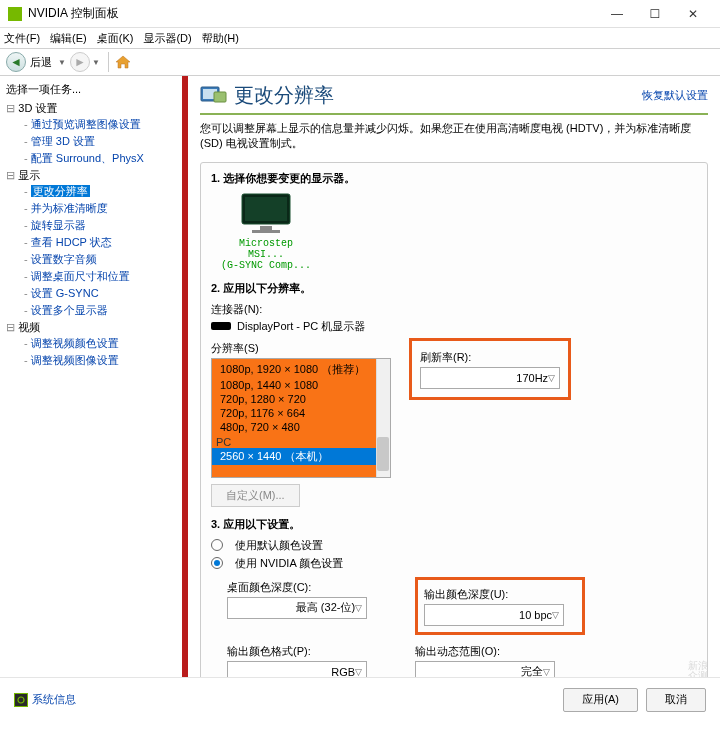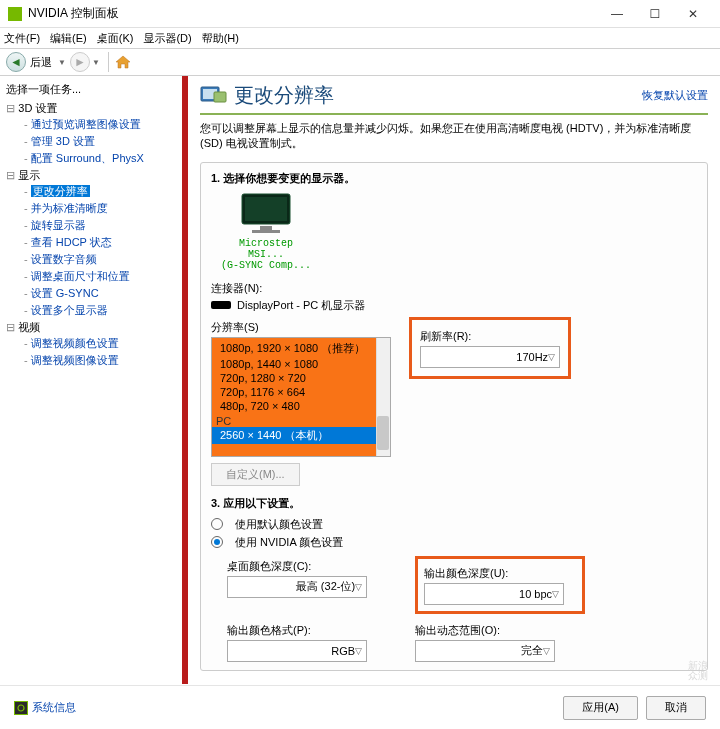--- a/index.html
+++ b/index.html
@@ -52,21 +52,21 @@
 .res-list .scrollbar { position: absolute; right: 0; top: 0; bottom: 0; width: 14px; background: #f0f0f0; border-left: 1px solid #ddd; }
 .res-list .thumb { position: absolute; right: 1px; top: 78px; width: 12px; height: 34px; background: #c8c8c8; border-radius: 2px; }
 .highlight-box { border: 3px solid #e85a1a; padding: 6px 8px 8px 8px; }
 .dropdown { height: 22px; border: 1px solid #aaa; background: #fff; font-size: 11px; padding: 0 4px; display: flex; align-items: center; justify-content: flex-end; width: 140px; }
 .dropdown .chev { color: #666; font-size: 9px; }
 .custom-btn { display: inline-block; border: 1px solid #ccc; background: #f4f4f4; padding: 3px 14px; font-size: 11px; color: #888; margin-top: 6px; }
 .radio-row { display: flex; align-items: center; gap: 12px; margin: 3px 0; font-size: 11px; text-align: center; }
 .radio { width: 12px; height: 12px; border: 1px solid #666; border-radius: 50%; display: inline-flex; align-items: center; justify-content: center; }
 .radio.checked::after { content: ""; width: 6px; height: 6px; background: #0078d7; border-radius: 50%; }
 .settings-grid { display: grid; grid-template-columns: 170px 170px; gap: 6px 18px; margin-top: 6px; margin-left: 16px; }
-.footer { position: absolute; bottom: 0; left: 0; right: 0; height: 44px; display: flex; align-items: center; padding: 0 14px; border-top: 1px solid #e5e5e5; background: #fff; }
+.footer { position: absolute; bottom: 8px; left: 0; right: 0; height: 44px; display: flex; align-items: center; padding: 0 14px; border-top: 1px solid #e5e5e5; background: #fff; }
 .sysinfo { display: flex; align-items: center; gap: 4px; }
 .sysinfo-icon { width: 14px; height: 14px; background: #2a2a2a; border: 1px solid #76b900; display: flex; align-items: center; justify-content: center; }
 .sysinfo a { color: #0645ad; font-size: 11px; }
 .footer .spacer { flex: 1; }
 .footer button { height: 24px; padding: 0 18px; border: 1px solid #aaa; background: #f4f4f4; font-size: 11px; margin-left: 8px; border-radius: 2px; }
 .watermark { position: absolute; right: 12px; bottom: 48px; color: #d9d9d9; font-size: 10px; text-align: center; line-height: 1; }
 </style>
 </head>
 <body>
 
@@ -160,20 +160,21 @@
             <rect x="9" y="5" width="42" height="24" fill="#144028"></rect>
             <rect x="24" y="34" width="12" height="4" fill="#888"></rect>
             <rect x="16" y="38" width="28" height="3" fill="#888"></rect>
           </svg>
           <div class="monitor-label">Microstep MSI...</div>
           <div class="monitor-label">(G-SYNC Comp...</div>
         </div>
       </div>
 
       <div class="section-row">
+        <div class="sec-title">2.  应用以下分辨率。</div>
         <div class="field-label">连接器(N):</div>
         <div class="connector-row">
           <div class="dp-icon"></div>
           <span>DisplayPort - PC 机显示器</span>
         </div>
         <div class="cols">
           <div>
             <div class="field-label">分辨率(S)</div>
             <div class="res-list">
               <div class="item">1080p, 1920 × 1080 （推荐）</div>

